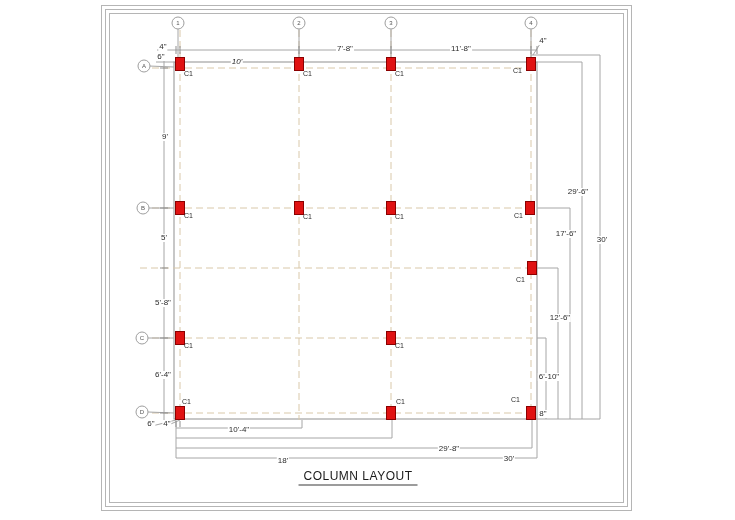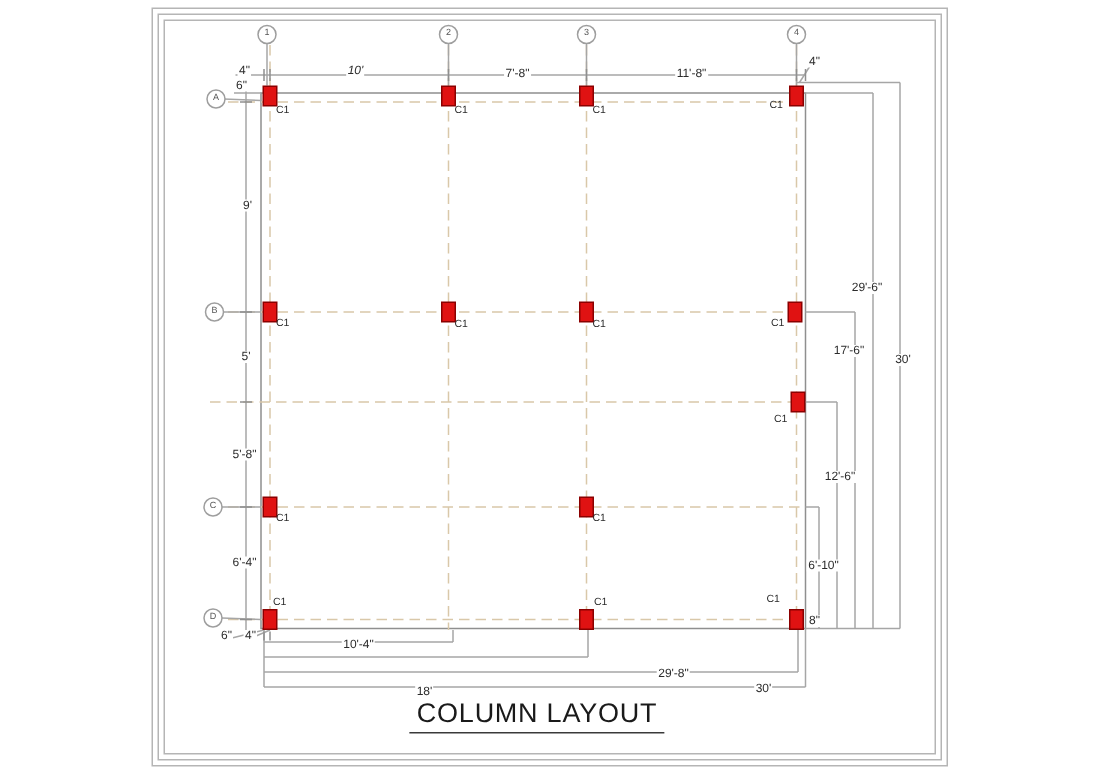--- a/index.html
+++ b/index.html
@@ -19,21 +19,21 @@
   #overlay{position:absolute;left:0;top:0;width:735px;height:520px;}
   .lbl{position:absolute;font-size:8px;line-height:1;color:#2b2b2b;
        background:#ffffff;padding:0 1px;white-space:nowrap;
        transform:translate(-50%,-50%);}
   .c1{position:absolute;font-size:7px;line-height:1;color:#2b2b2b;
       white-space:nowrap;}
   .bubble{position:absolute;width:11px;height:11px;border:1px solid #9e9e9e;
       border-radius:50%;background:#fff;color:#555;font-size:6px;line-height:11px;
       text-align:center;transform:translate(-50%,-50%);}
   #title{position:absolute;left:358px;top:477px;transform:translate(-50%,-50%);
-      font-size:18px;letter-spacing:0.5px;color:#1a1a1a;
+      font-size:12px;letter-spacing:0.5px;color:#1a1a1a;
       border-bottom:1px solid #3a3a3a;padding:0 5px 2px 5px;white-space:nowrap;}
 </style>
 </head>
 <body>
 
 <div class="frame" id="frame-outer"></div>
 <div class="frame" id="frame-mid"></div>
 <div class="frame" id="frame-inner"></div>
 
 <div id="canvas">
@@ -119,21 +119,21 @@
       <span class="c1" style="left: 303px; top: 213px;">C1</span>
       <span class="c1" style="left: 395px; top: 213px;">C1</span>
       <span class="c1" style="left: 514px; top: 212px;">C1</span>
       <span class="c1" style="left: 516px; top: 276px;">C1</span>
       <span class="c1" style="left: 184px; top: 342px;">C1</span>
       <span class="c1" style="left: 395px; top: 342px;">C1</span>
       <span class="c1" style="left: 182px; top: 398px;">C1</span>
       <span class="c1" style="left: 396px; top: 398px;">C1</span>
       <span class="c1" style="left: 511px; top: 396px;">C1</span>
       <span class="lbl" style="left: 163px; top: 47px;">4"</span>
-      <span class="lbl" style="left: 237px; top: 47px; font-style: italic;">10'</span>
+      <span class="lbl" style="left: 237px; top: 62px; font-style: italic;">10'</span>
       <span class="lbl" style="left: 345px; top: 49px;">7'-8"</span>
       <span class="lbl" style="left: 461px; top: 49px;">11'-8"</span>
       <span class="lbl" style="left: 543px; top: 41px;">4"</span>
       <span class="lbl" style="left: 161px; top: 57px;">6"</span>
       <span class="lbl" style="left: 165px; top: 137px;">9'</span>
       <span class="lbl" style="left: 164px; top: 238px;">5'</span>
       <span class="lbl" style="left: 163px; top: 303px;">5'-8"</span>
       <span class="lbl" style="left: 163px; top: 375px;">6'-4"</span>
       <span class="lbl" style="left: 151px; top: 424px;">6"</span>
       <span class="lbl" style="left: 167px; top: 424px;">4"</span>

